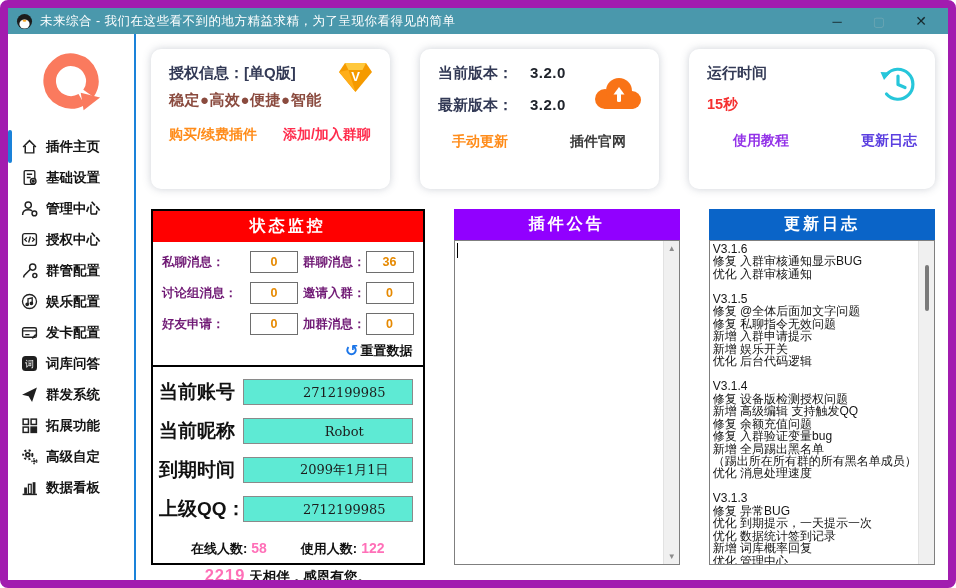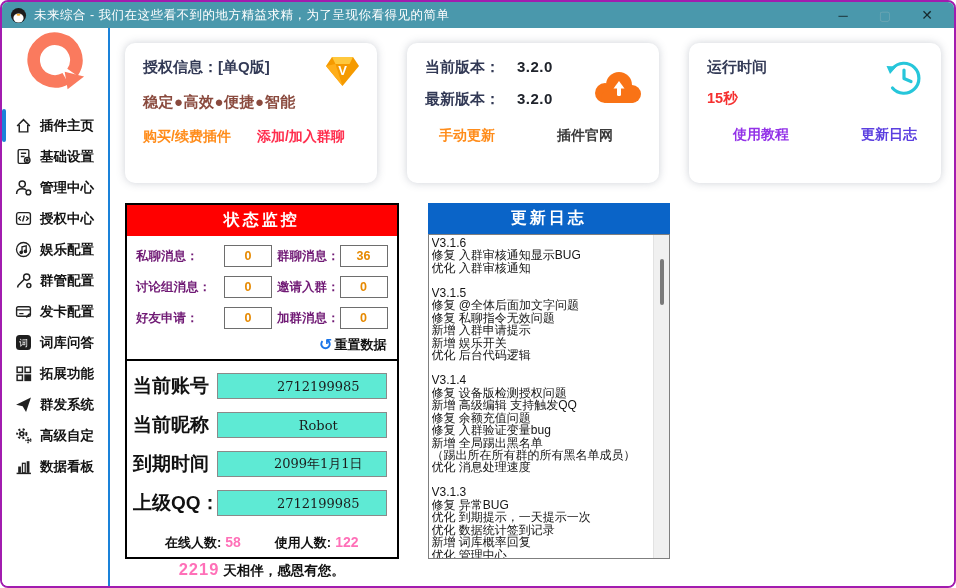--- a/index.html
+++ b/index.html
@@ -1,51 +1,51 @@
 <!DOCTYPE html>
 <html><head>
 <meta charset="utf-8">
 <style>
   * { margin:0; padding:0; box-sizing:border-box; }
   html,body { width:956px; height:588px; background:#fff; font-family:"Liberation Sans","DejaVu Sans",sans-serif; }
-  .window { width:956px; height:588px; border:2px solid #a21caf; border-radius:8px; overflow:hidden; display:flex; flex-direction:column; background:#fff; }
+  .window { width:956px; height:588px; border:8px solid #a21caf; border-radius:8px; overflow:hidden; display:flex; flex-direction:column; background:#fff; }
 
   
   .titlebar { height:26px; background:#4a98ac; display:flex; align-items:center; padding:0 6px 0 8px; flex:0 0 auto; }
   .titlebar .app-icon { width:17px; height:17px; margin-right:7px; flex:0 0 auto; }
   .titlebar .title { color:#fff; font-size:12.5px; letter-spacing:0.5px; white-space:nowrap; }
   .win-controls { margin-left:auto; display:flex; align-items:center; }
   .win-btn { width:42px; height:26px; display:flex; align-items:center; justify-content:center; font-size:13px; color:#16282c; cursor:default; }
   .win-btn.max { color:#6fa7b4; }
   .win-btn.close { font-size:14px; }
 
   
   .content { flex:1; display:flex; min-height:0; background:#fff; }
-  .sidebar { width:108px; flex:0 0 auto; border-right:2px solid #1a82d9; position:relative; padding-top:0; }
+  .sidebar { width:128px; flex:0 0 auto; border-right:2px solid #1a82d9; position:relative; padding-top:15px; }
   .logo { width:62px; height:64px; margin:2px auto 16px; display:block; }
   .side-item { position:relative; height:31px; display:flex; align-items:center; padding-left:13px; gap:8px; cursor:pointer; }
   .side-item .sicon { width:17px; height:17px; flex:0 0 auto; display:flex; align-items:center; justify-content:center; }
   .side-item .slabel { font-size:13.5px; font-weight:700; color:#141414; white-space:nowrap; }
   .side-item.active::before { content:""; position:absolute; left:0; top:-1px; width:4px; height:33px; background:#1a82d9; border-radius:2px; }
 
   .main { flex:1; padding:15px 13px 0 15px; min-width:0; }
 
   
   .cards-row { display:grid; grid-template-columns:repeat(3,1fr); gap:30px; height:140px; }
   .card { background:#fff; border-radius:10px; box-shadow:0 0 9px rgba(80,90,110,0.28); padding:15px 18px; position:relative; }
   .card .c-title { font-size:15px; font-weight:700; color:#333a56; }
   .card .links { display:flex; margin-top:16px; font-size:14px; font-weight:700; }
   .link { cursor:pointer; white-space:nowrap; }
   .lnk-orange { color:#ff8c1a; }
   .lnk-red { color:#ff2e4e; }
   .lnk-dark { color:#3a3a3a; }
   .lnk-purple { color:#9332e8; }
   .lnk-violet { color:#5b3fe0; }
 
-  .slogan { margin-top:16px; font-size:15px; font-weight:700; color:#8a4a3e; letter-spacing:0.5px; }
+  .slogan { margin-top:8px; font-size:15px; font-weight:700; color:#8a4a3e; letter-spacing:0.5px; }
   .gem { position:absolute; right:16px; top:13px; }
 
   .ver-row { display:flex; margin-top:0; font-size:15px; align-items:baseline; }
   .ver-row + .ver-row { margin-top:13px; }
   .ver-label { font-weight:700; color:#333a56; width:92px; }
   .ver-val { color:#20242c; font-weight:600; letter-spacing:0.5px; }
   .cloud-icon { position:absolute; right:14px; top:24px; }
   .clock-icon { position:absolute; right:16px; top:14px; }
 
   .runtime-val { margin-top:12px; font-size:14.5px; font-weight:700; color:#f53030; }
@@ -152,81 +152,81 @@
           <svg width="17" height="17" viewBox="0 0 16 16" fill="none" stroke="#222" stroke-width="1.3">
               <rect x="1.5" y="2.5" width="13" height="11" rx="2"></rect>
               <path d="M5.5 6 L3.5 8 L5.5 10 M10.5 6 L12.5 8 L10.5 10 M8.8 5.2 L7.2 10.8"></path>
             </svg>
         </span>
         <span class="slabel">授权中心</span>
       </div>
 
       <div class="side-item">
         <span class="sicon">
+          <svg width="17" height="17" viewBox="0 0 16 16" fill="none" stroke="#222" stroke-width="1.4">
+              <circle cx="11" cy="4.8" r="2.9"></circle>
+              <path d="M8.8 6.8 L3 12.6 L2.4 14.6"></path>
+              <circle cx="13" cy="12.8" r="1.9"></circle>
+            </svg>
+        </span>
+        <span class="slabel">群管配置</span>
+      </div>
+
+      <div class="side-item">
+        <span class="sicon">
           <svg width="17" height="17" viewBox="0 0 17 17" fill="none" stroke="#222" stroke-width="1.3">
               <circle cx="8.5" cy="8.5" r="7"></circle>
               <path d="M7 11.2 V5.8 L11.2 4.8 V10.2"></path>
               <circle cx="6.2" cy="11.3" r="1.2" fill="#222"></circle>
               <circle cx="10.4" cy="10.3" r="1.2" fill="#222"></circle>
             </svg>
         </span>
         <span class="slabel">娱乐配置</span>
       </div>
 
       <div class="side-item">
         <span class="sicon">
-          <svg width="17" height="17" viewBox="0 0 16 16" fill="none" stroke="#222" stroke-width="1.4">
-              <circle cx="11" cy="4.8" r="2.9"></circle>
-              <path d="M8.8 6.8 L3 12.6 L2.4 14.6"></path>
-              <circle cx="13" cy="12.8" r="1.9"></circle>
-            </svg>
-        </span>
-        <span class="slabel">群管配置</span>
-      </div>
-
-      <div class="side-item">
-        <span class="sicon">
           <svg width="17" height="17" viewBox="0 0 16 16" fill="none" stroke="#222" stroke-width="1.3">
               <rect x="1.5" y="3.5" width="13" height="9" rx="1.5"></rect>
               <path d="M1.5 6.5 H14.5 M4 10 H8"></path>
               <path d="M10.5 13.5 L14 10" stroke-width="1.6"></path>
             </svg>
         </span>
         <span class="slabel">发卡配置</span>
       </div>
 
       <div class="side-item">
         <span class="sicon">
           <svg width="17" height="17" viewBox="0 0 17 17">
               <rect x="1" y="1" width="15" height="15" rx="3.5" fill="#1f1f1f"></rect>
               <text x="8.5" y="12" font-size="9" fill="#fff" text-anchor="middle" font-family="sans-serif">词</text>
             </svg>
         </span>
         <span class="slabel">词库问答</span>
+      </div>
+
+      <div class="side-item">
+        <span class="sicon">
+          <svg width="17" height="17" viewBox="0 0 16 16">
+              <polygon points="1,8.2 15,1.5 10.4,15 7.2,9.6" fill="#1f1f1f"></polygon>
+            </svg>
+        </span>
+        <span class="slabel">群发系统</span>
       </div>
 
       <div class="side-item">
         <span class="sicon">
           <svg width="17" height="17" viewBox="0 0 16 16" fill="none" stroke="#222" stroke-width="1.4">
               <rect x="2" y="2" width="5" height="5"></rect>
               <rect x="9.5" y="2" width="5" height="5"></rect>
               <rect x="2" y="9.5" width="5" height="5"></rect>
               <rect x="9.5" y="9.5" width="5" height="5" fill="#1f1f1f"></rect>
             </svg>
         </span>
         <span class="slabel">拓展功能</span>
-      </div>
-
-      <div class="side-item">
-        <span class="sicon">
-          <svg width="17" height="17" viewBox="0 0 16 16">
-              <polygon points="1,8.2 15,1.5 10.4,15 7.2,9.6" fill="#1f1f1f"></polygon>
-            </svg>
-        </span>
-        <span class="slabel">群发系统</span>
       </div>
 
       <div class="side-item">
         <span class="sicon">
           <svg width="17" height="17" viewBox="0 0 17 17">
               <circle cx="6.8" cy="6.8" r="4.6" fill="none" stroke="#222" stroke-width="2" stroke-dasharray="2 2.4"></circle>
               <circle cx="6.8" cy="6.8" r="2.8" fill="#222"></circle>
               <circle cx="6.8" cy="6.8" r="1.1" fill="#fff"></circle>
               <circle cx="13.4" cy="13.2" r="2.4" fill="none" stroke="#222" stroke-width="1.4" stroke-dasharray="1.4 1.6"></circle>
               <circle cx="13.4" cy="13.2" r="1.3" fill="#222"></circle>
@@ -376,20 +376,31 @@
           <div class="stats-row">
             <span><span>在线人数:</span><span class="stat-num">58</span></span>
             <span><span>使用人数:</span><span class="stat-num">122</span></span>
           </div>
 
           <div class="thanks-row">
             <span class="days-num">2219</span><span>天相伴，感恩有您。</span>
           </div>
         </div>
 
+        <div class="panel">
+          <div class="panel-header hdr-purple">插件公告</div>
+          <div class="scroll-body">
+            <div class="caret"></div>
+            <span></span>
+            <div class="vscroll">
+              <div class="arr up">▲</div>
+              <div class="arr down">▼</div>
+            </div>
+          </div>
+        </div>
 
         <div class="panel">
           <div class="panel-header hdr-blue">更新日志</div>
           <div class="scroll-body">
             <div class="log-text">V3.1.6
 修复 入群审核通知显示BUG
 优化 入群审核通知
 
 V3.1.5
 修复 @全体后面加文字问题

